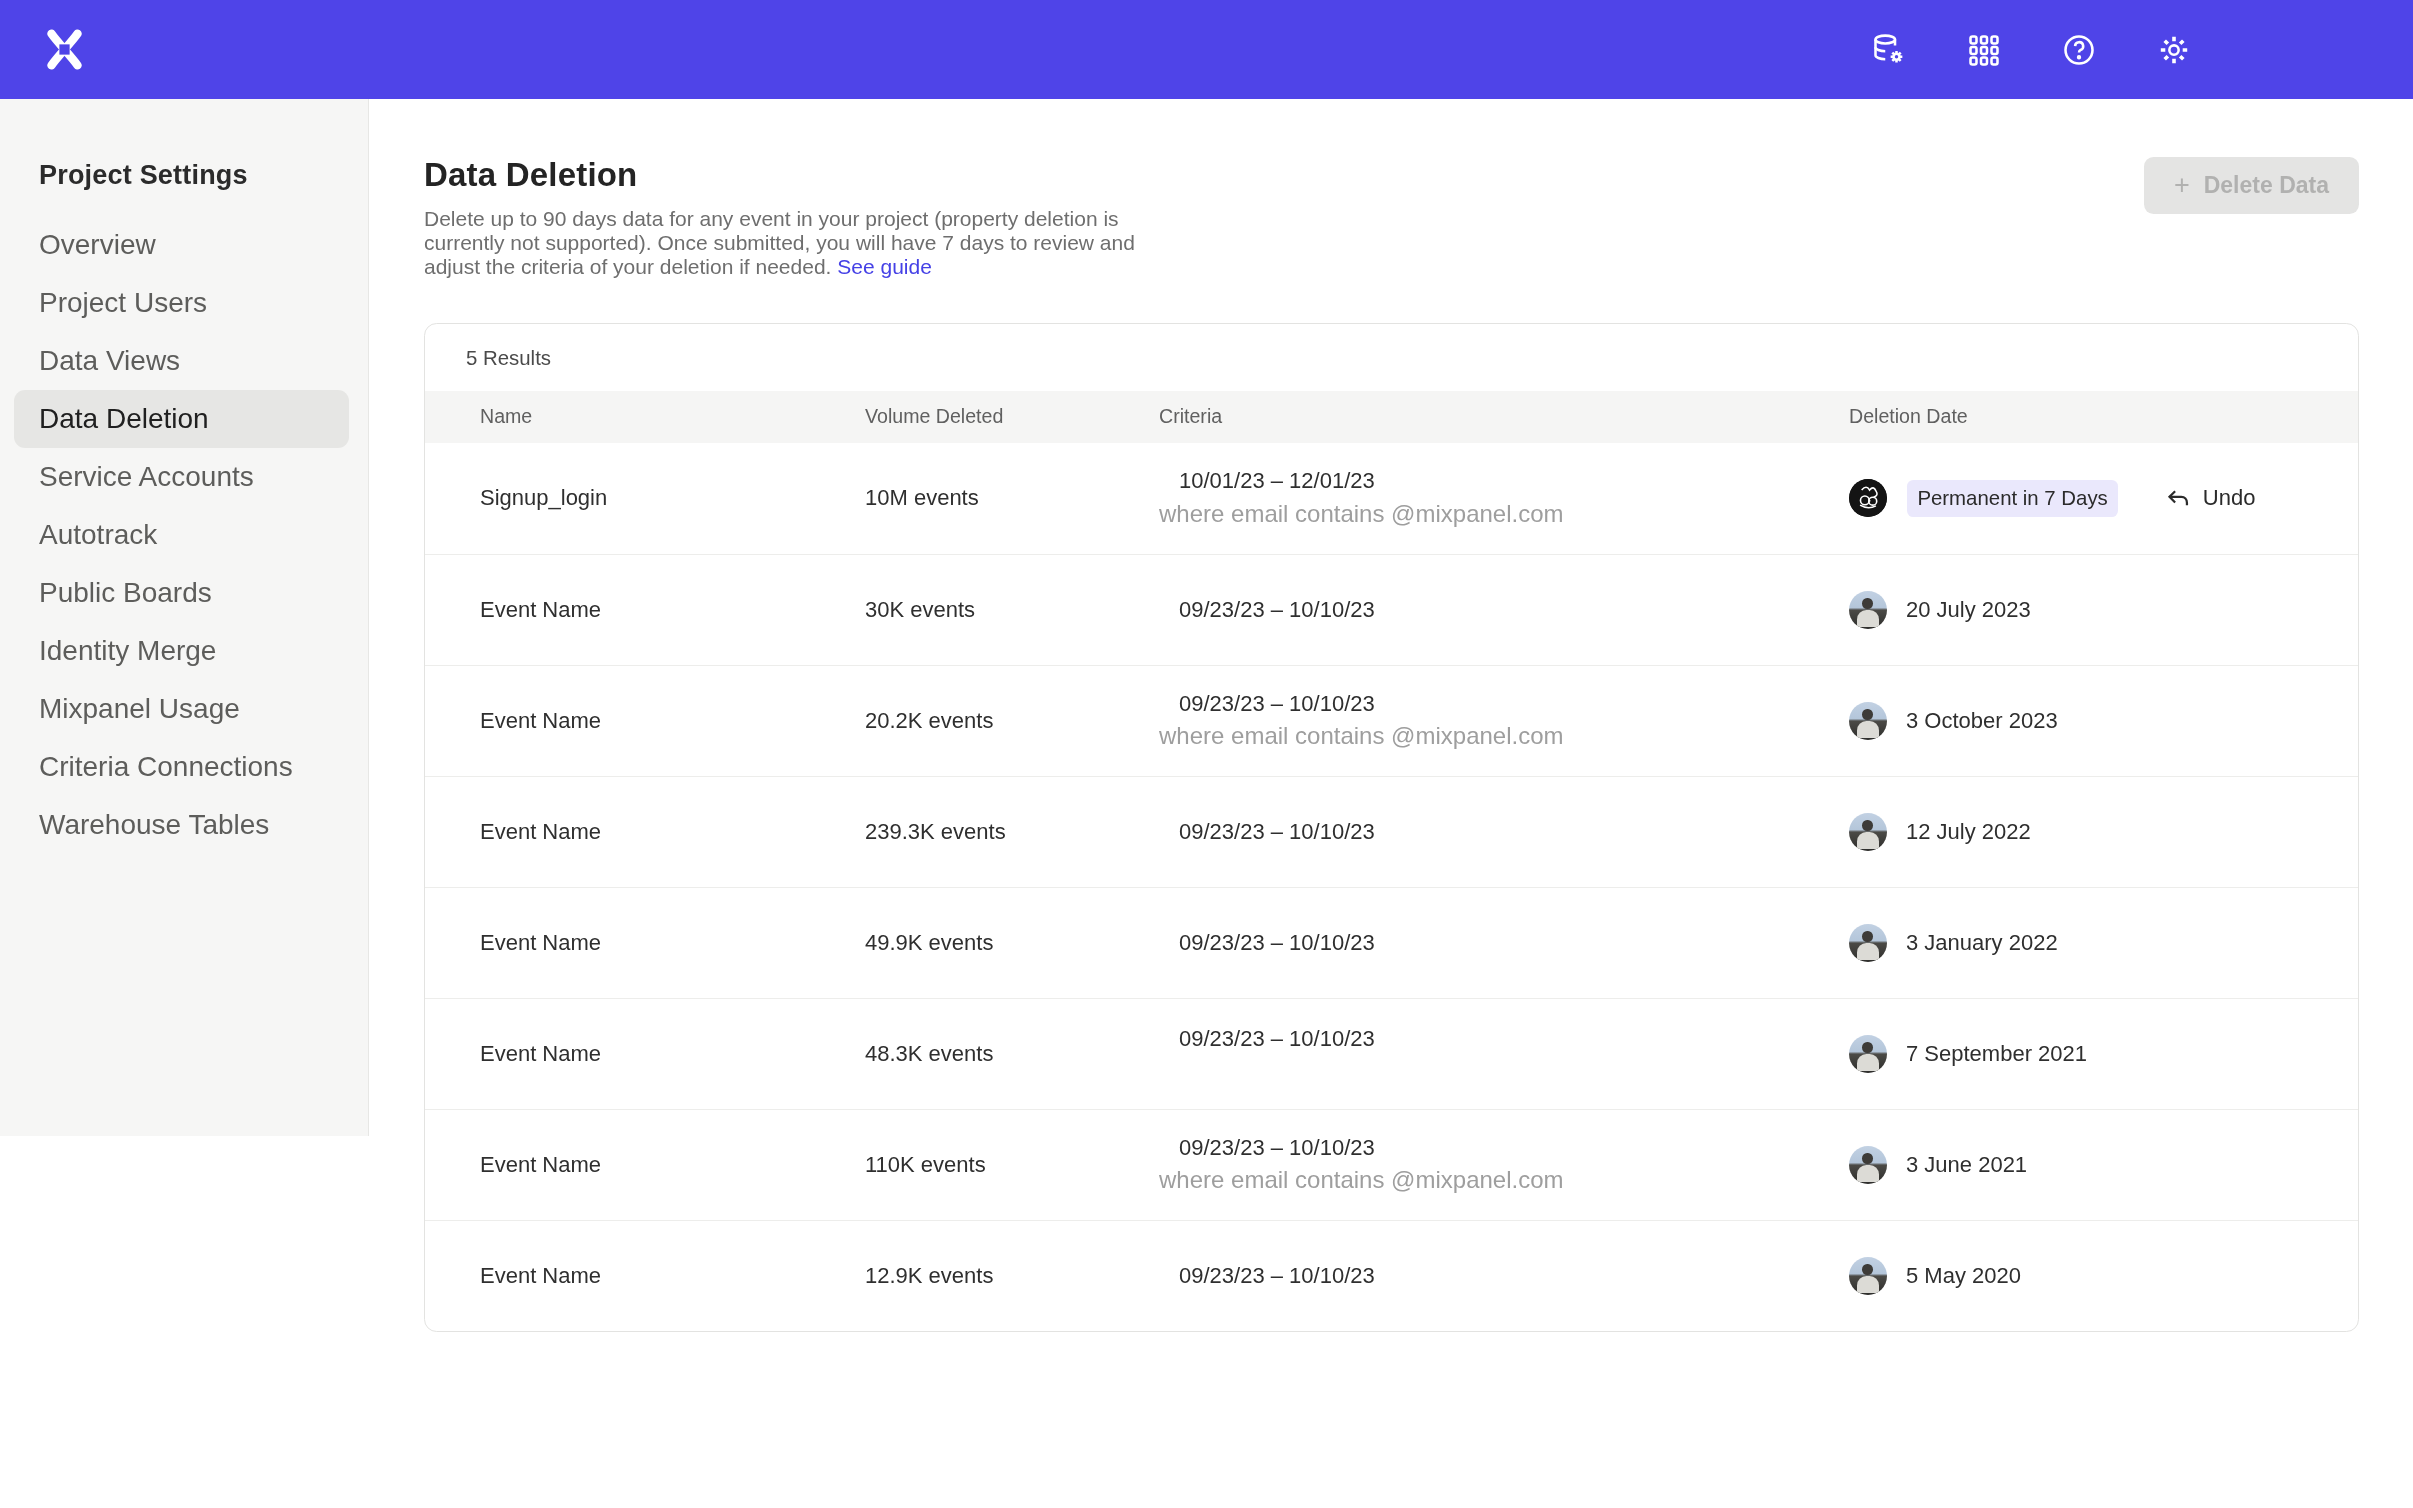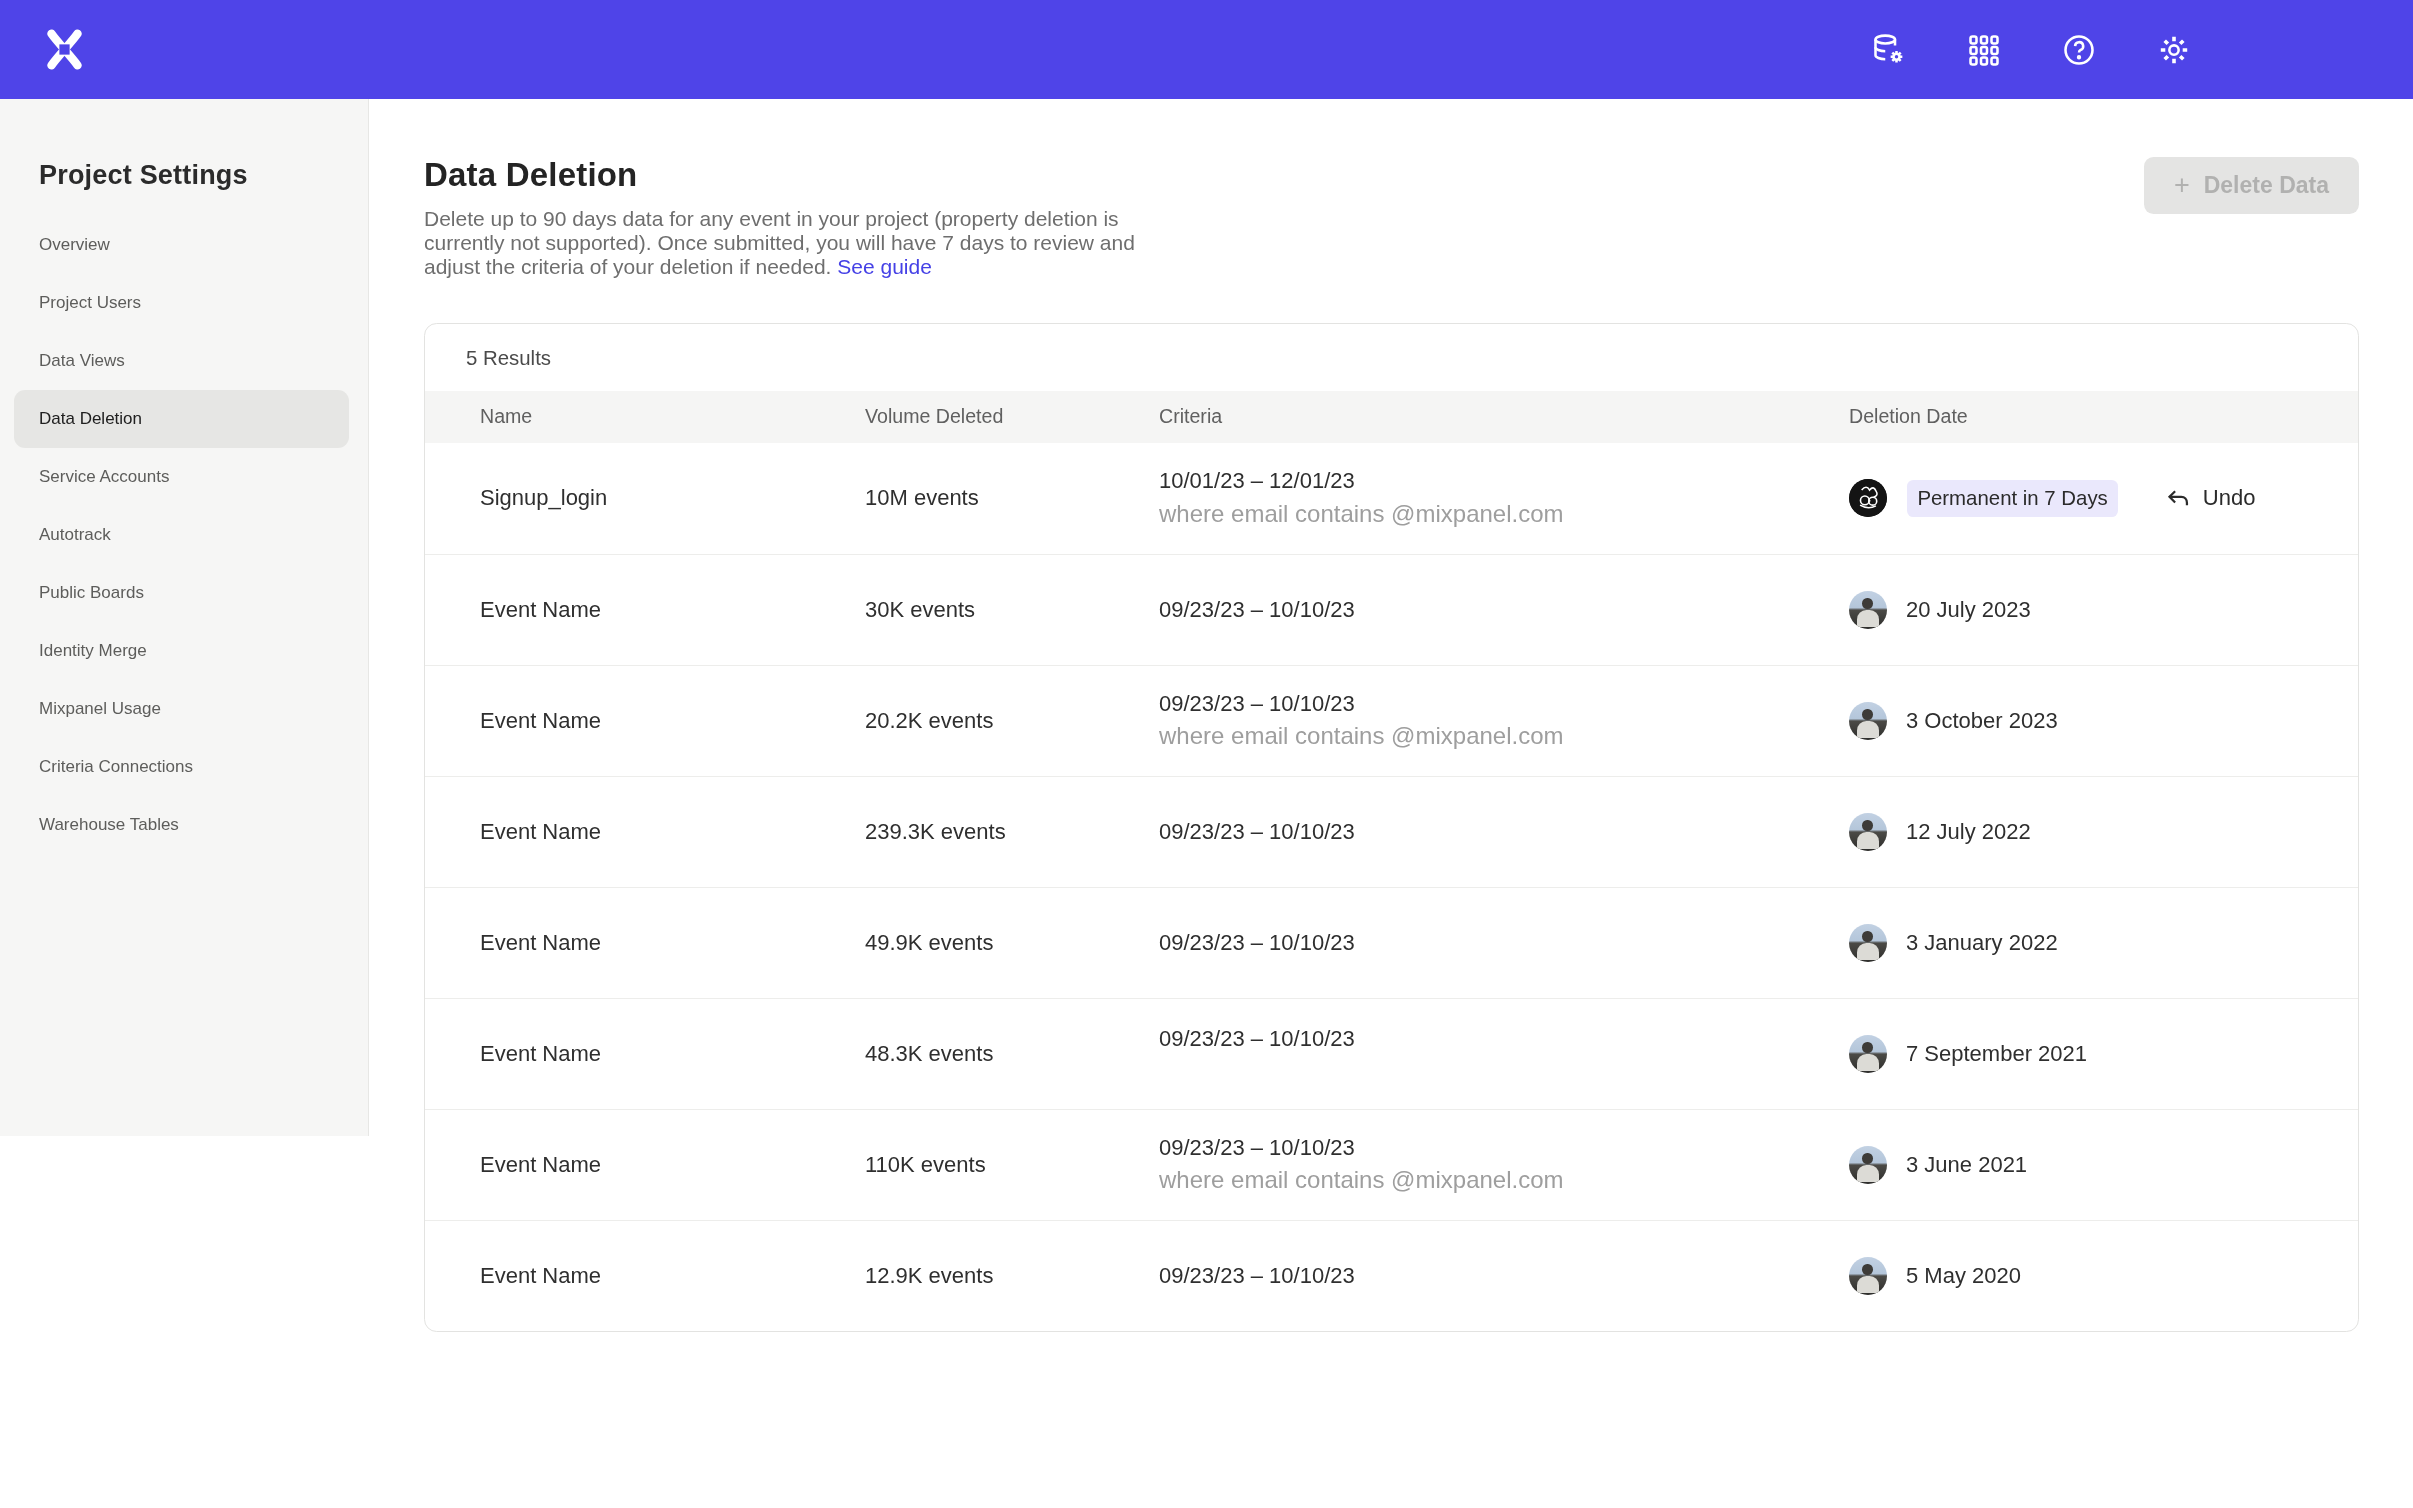--- a/index.html
+++ b/index.html
@@ -44,21 +44,21 @@
     font-weight: bold;
     color: #2b2b2b;
     letter-spacing: 0.2px;
   }
   .sidebar-nav { margin-top: 25px; }
   .nav-item {
     height: 58px;
     line-height: 58px;
     margin: 0 19px 0 14px;
     padding-left: 25px;
-    font-size: 17px;
+    font-size: 28px;
     color: #5d5d5b;
     border-radius: 11px;
     cursor: pointer;
     white-space: nowrap;
   }
   .nav-item.selected {
     background: #e6e6e4;
     color: #202020;
   }
 
@@ -123,21 +123,21 @@
   .trow {
     display: grid;
     grid-template-columns: 385px 294px 690px 1fr;
     padding-left: 55px;
     height: 111px;
     align-items: center;
     font-size: 22px;
     color: #2f2f2f;
   }
   .trow + .trow { border-top: 1.6px solid #ededeb; }
-  .cell-criteria .crit-date { font-size: 22px; color: #2f2f2f; }
+  .cell-criteria .crit-date { font-size: 22px; color: #2f2f2f; margin-left: 20px; }
   .cell-criteria .crit-sub {
     font-size: 24px;
     color: #9e9e9e;
     margin-top: 5.5px;
     min-height: 23px;
   }
   .cell-deletion { display: flex; align-items: center; }
 
   .avatar {
     width: 38px; height: 38px;

